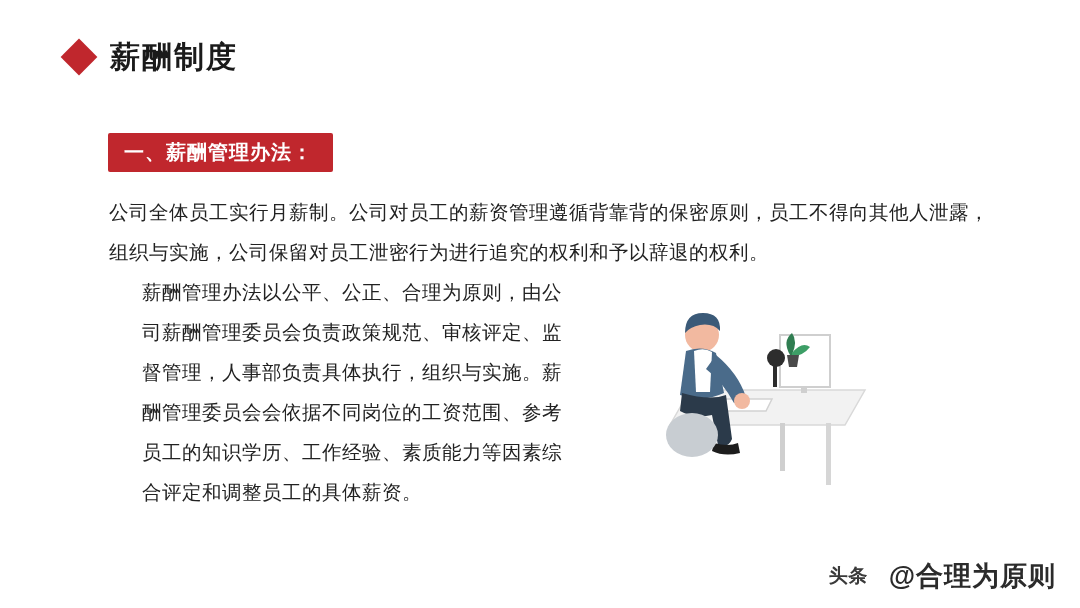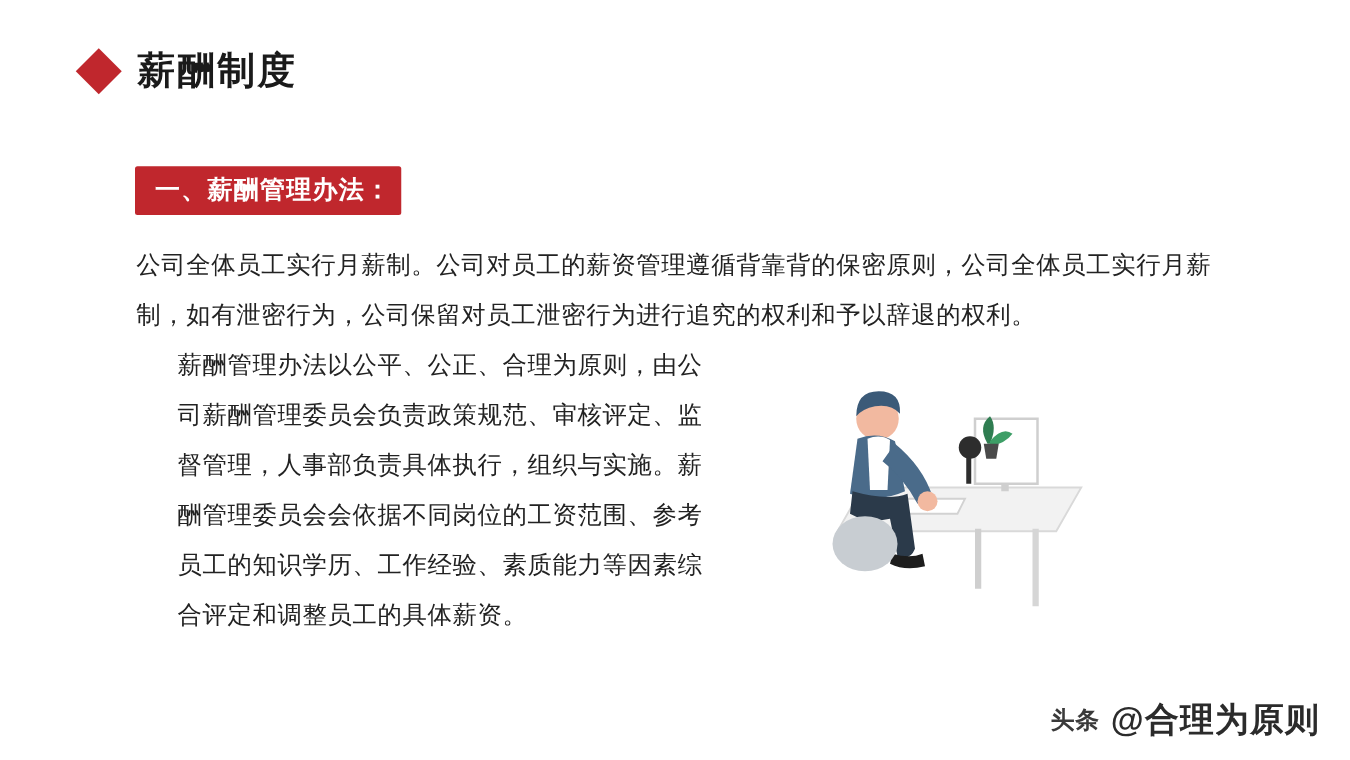--- a/index.html
+++ b/index.html
@@ -48,21 +48,21 @@
   
   .section-tag {
     position: absolute;
     left: 108px;
     top: 133px;
     background: #C0272D;
     color: #ffffff;
     font-size: 20px;
     font-weight: bold;
     letter-spacing: 1px;
-    padding: 7px 8px 8px 16px;
+    padding: 7px 20px 8px 16px;
     border-radius: 2px;
     line-height: 1.2;
   }
 
   
   .para {
     position: absolute;
     color: #222222;
     font-size: 19.5px;
     line-height: 40px;
@@ -98,37 +98,37 @@
     align-items: center;
     color: #2b2b2b;
     font-size: 27px;
     font-weight: bold;
     letter-spacing: 1px;
   }
   .watermark .wm-brand {
     font-size: 19px;
     font-weight: bold;
     color: #3a3a3a;
-    margin-right: 9px;
+    margin-right: 21px;
     letter-spacing: 0.5px;
   }
 </style>
 </head>
 <body>
 
 <div class="slide">
 
   <div class="title-row">
     <div class="diamond"></div>
     <div class="slide-title">薪酬制度</div>
   </div>
 
   <div class="section-tag">一、薪酬管理办法：</div>
 
-  <div class="para para-1">公司全体员工实行月薪制。公司对员工的薪资管理遵循背靠背的保密原则，公司全体员工实行月薪制，如有泄密行为，公司保留对员工泄密行为进行追究的权利和予以辞退的权利。</div>
+  <div class="para para-1">公司全体员工实行月薪制。公司对员工的薪资管理遵循背靠背的保密原则，员工不得向其他人泄露，组织与实施，公司保留对员工泄密行为进行追究的权利和予以辞退的权利。</div>
 
   <div class="para para-2">薪酬管理办法以公平、公正、合理为原则，由公司薪酬管理委员会负责政策规范、审核评定、监督管理，人事部负责具体执行，组织与实施。薪酬管理委员会会依据不同岗位的工资范围、参考员工的知识学历、工作经验、素质能力等因素综合评定和调整员工的具体薪资。</div>
 
   <div class="illustration">
     <svg width="260" height="200" viewBox="0 0 260 200" xmlns="http://www.w3.org/2000/svg">
 
       <polygon points="60,95 235,95 215,130 40,130" fill="#f2f2f2" stroke="#d9d9d9" stroke-width="1.5"></polygon>
 
       <rect x="196" y="128" width="5" height="62" fill="#d6d6d6"></rect>
       <rect x="150" y="128" width="5" height="48" fill="#cfcfcf"></rect>

